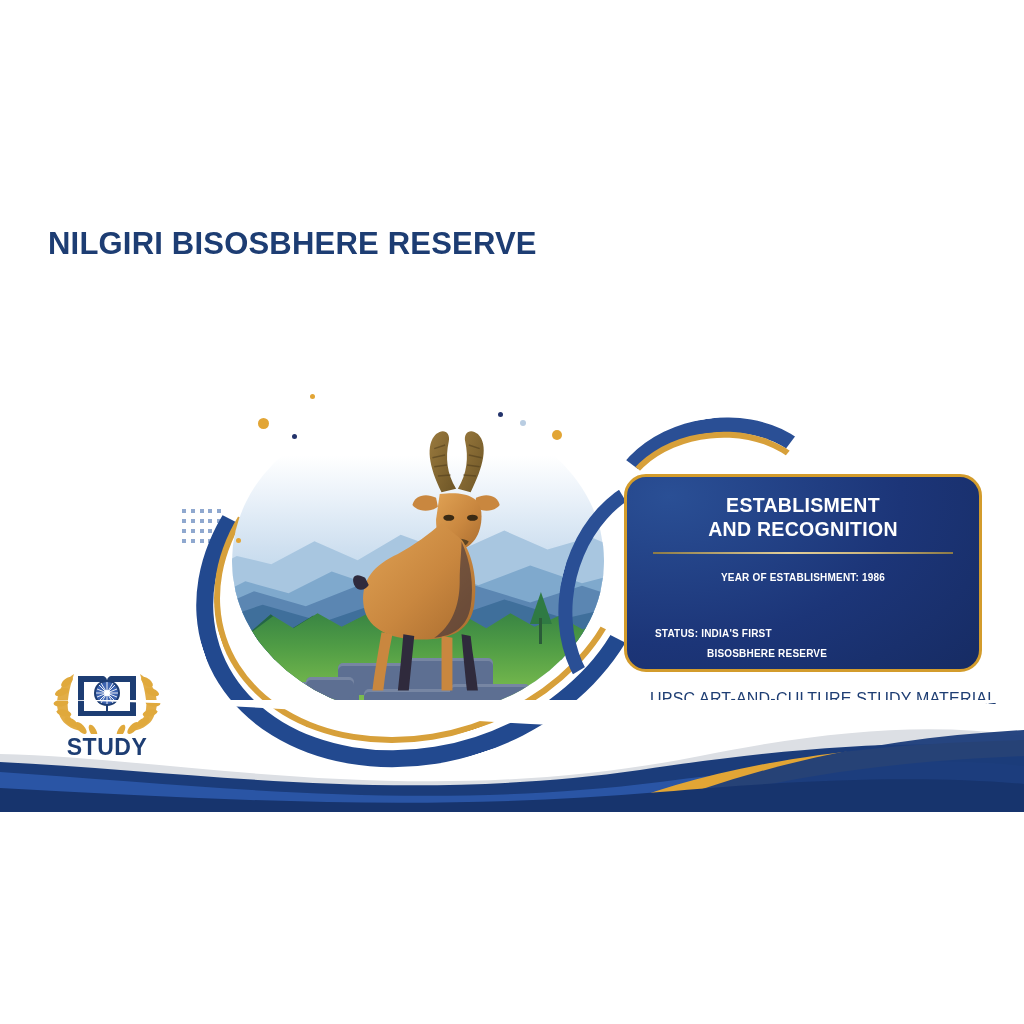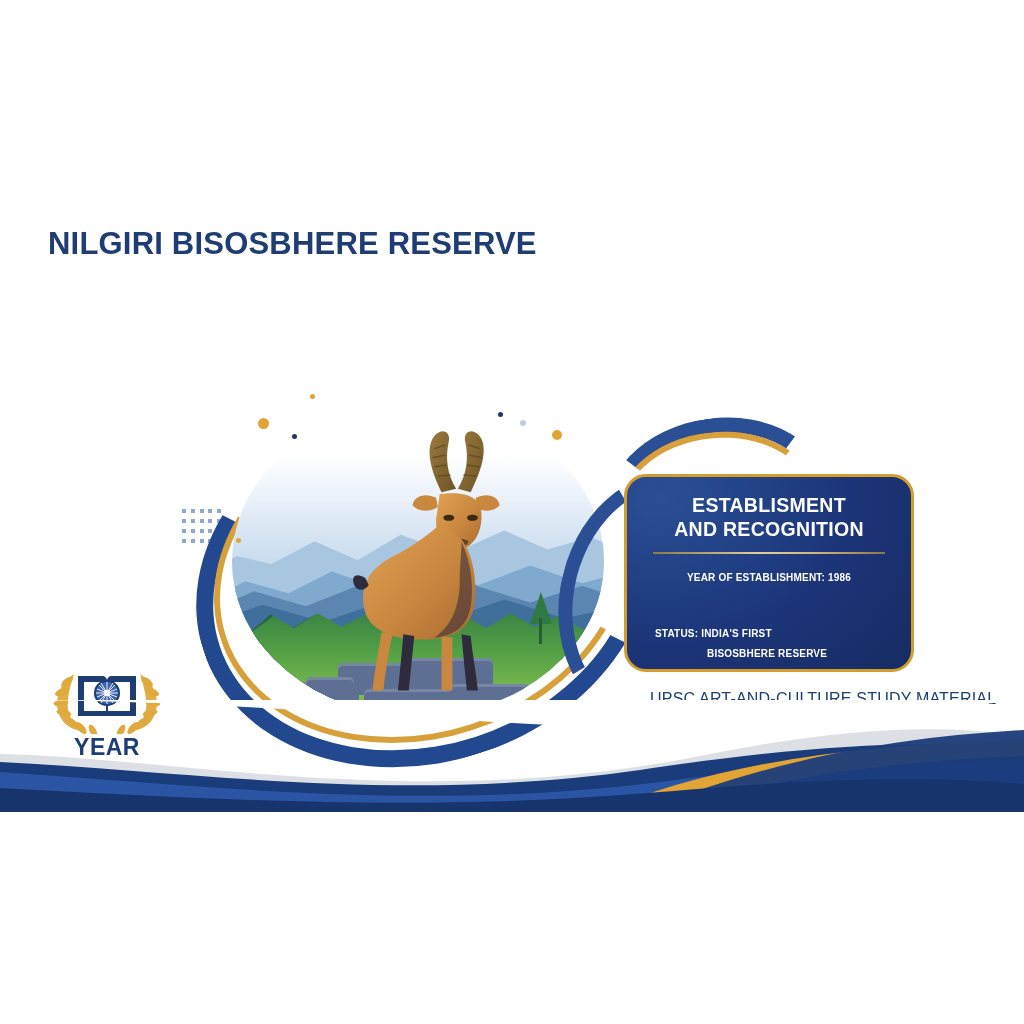--- a/index.html
+++ b/index.html
@@ -72,21 +72,21 @@
     border:15px solid transparent;border-top-color:#2a4f95;border-radius:50%;
     transform:rotate(-8deg);}
   #arc-gold-right{position:absolute;left:614px;top:432px;width:196px;height:146px;
     border:6px solid transparent;border-top-color:#d7a03a;border-radius:50%;
     transform:rotate(-6deg);}
   #arc-blue-right2{position:absolute;left:560px;top:470px;width:180px;height:230px;
     border:14px solid transparent;border-left-color:#2a4f95;border-radius:50%;
     transform:rotate(14deg);}
 
   
-  #info-card{position:absolute;left:624px;top:474px;width:290px;height:198px;
+  #info-card{position:absolute;left:624px;top:474px;width:358px;height:198px;
     background:radial-gradient(120% 140% at 12% 10%,#2a4f95 0%,#1c3578 55%,#162b62 100%);
     border:3px solid #d39c2c;border-radius:22px;box-sizing:border-box;
     padding:16px 18px 10px;}
   #card-heading{color:#ffffff;font-weight:bold;font-size:19.5px;line-height:24px;
     text-align:center;letter-spacing:.3px;}
   #card-divider{height:2px;margin:11px 8px 14px;
     background:linear-gradient(90deg,#8b7a47,#e2cf9a 45%,#cdb77f 70%,#8b7a47);}
   .card-line{color:#ffffff;font-weight:bold;font-size:10px;line-height:20px;letter-spacing:.2px;}
   #card-year{text-align:center;}
   #card-status{margin-top:36px;padding-left:10px;}
@@ -284,21 +284,21 @@
           <path d="M52 33 L74 33"></path>
         <path d="M55 25 L71 41"></path>
           <path d="M71 25 L55 41"></path>
         <path d="M57 23 L69 43"></path>
           <path d="M69 23 L57 43"></path>
         <path d="M53 29 L73 37"></path>
           <path d="M53 37 L73 29"></path>
       </g>
       <circle cx="63" cy="33" r="3" fill="#ffffff"></circle>
     </svg>
-    <div id="logo-text">YEAR</div>
+    <div id="logo-text">STUDY</div>
   </div>
 
   <svg id="waves" viewBox="0 0 1024 112" preserveAspectRatio="none">
     <path d="M0 54 C180 58 420 112 700 56 C830 30 930 22 1024 36 L1024 112 L0 112 Z" fill="#dcdfe4"></path>
     <path d="M0 0 C160 0 300 10 430 18 C560 26 660 32 760 26 C880 18 960 6 1024 0 L1024 -10 L0 -10 Z" fill="#ffffff"></path>
     <path d="M0 62 C200 72 400 104 640 70 C800 46 920 38 1024 50 L1024 112 L0 112 Z" fill="#1b3c7a"></path>
     <path d="M0 72 C210 86 420 112 660 82 C810 62 930 56 1024 66 L1024 112 L0 112 Z" fill="#2a55a5"></path>
     <path d="M600 112 C700 70 830 44 1024 40 L1024 56 C860 62 740 86 668 112 Z" fill="#e2a535"></path>
     <path d="M640 112 C760 64 880 38 1024 30 L1024 112 Z" fill="#1b3c7a" opacity=".95"></path>
     <path d="M0 88 C220 100 430 112 660 92 C820 78 930 76 1024 84 L1024 112 L0 112 Z" fill="#17346d"></path>

